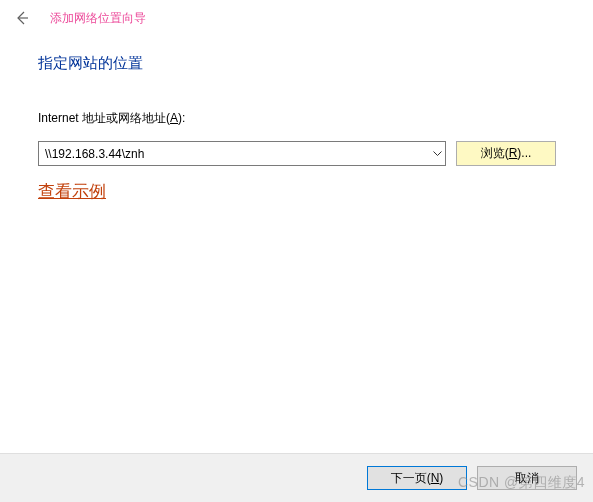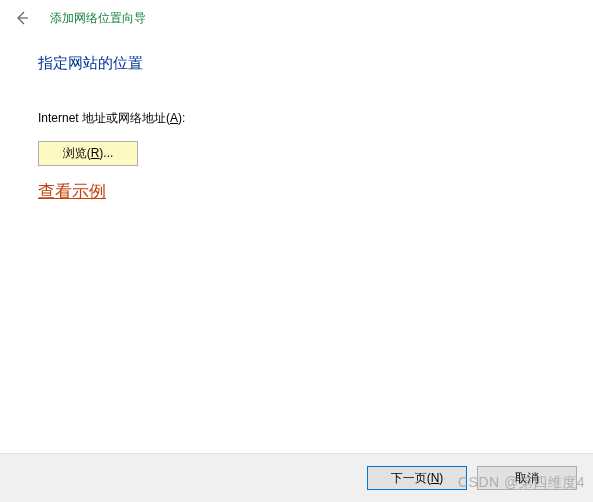--- a/index.html
+++ b/index.html
@@ -26,21 +26,21 @@
       width: 20px;
       height: 20px;
       display: flex;
       align-items: center;
       justify-content: center;
       cursor: pointer;
       color: #555;
     }
     .window-title {
       font-size: 12px;
-      color: #15803d;
+      color: #ec4899;
     }
     .content {
       padding: 20px 26px 0 38px;
     }
     .main-heading {
       color: #003399;
       font-size: 15px;
       font-weight: normal;
       margin-bottom: 37px;
     }
@@ -154,20 +154,28 @@
 </div>
 
 <div class="content">
   <h1 class="main-heading">指定网站的位置</h1>
 
   <div class="field-label">
     <span>Internet 地址或网络地址(</span><span class="underline">A</span><span>):</span>
   </div>
 
   <div class="input-row">
+    <div class="combo-wrapper">
+      <input type="text" class="combo-input" value="\\192.168.3.44\znh" style="">
+      <div class="combo-caret">
+        <svg width="9" height="6" viewBox="0 0 9 6">
+          <path d="M 0.5 0.5 L 4.5 4.5 L 8.5 0.5" stroke="#333" stroke-width="1" fill="none"></path>
+        </svg>
+      </div>
+    </div>
     <button class="browse-btn">
       <span>浏览(</span><span class="underline">R</span><span>)...</span>
     </button>
   </div>
 
   <span class="example-link">查看示例</span>
 </div>
 
 <div class="footer">
   <button class="footer-btn primary">

